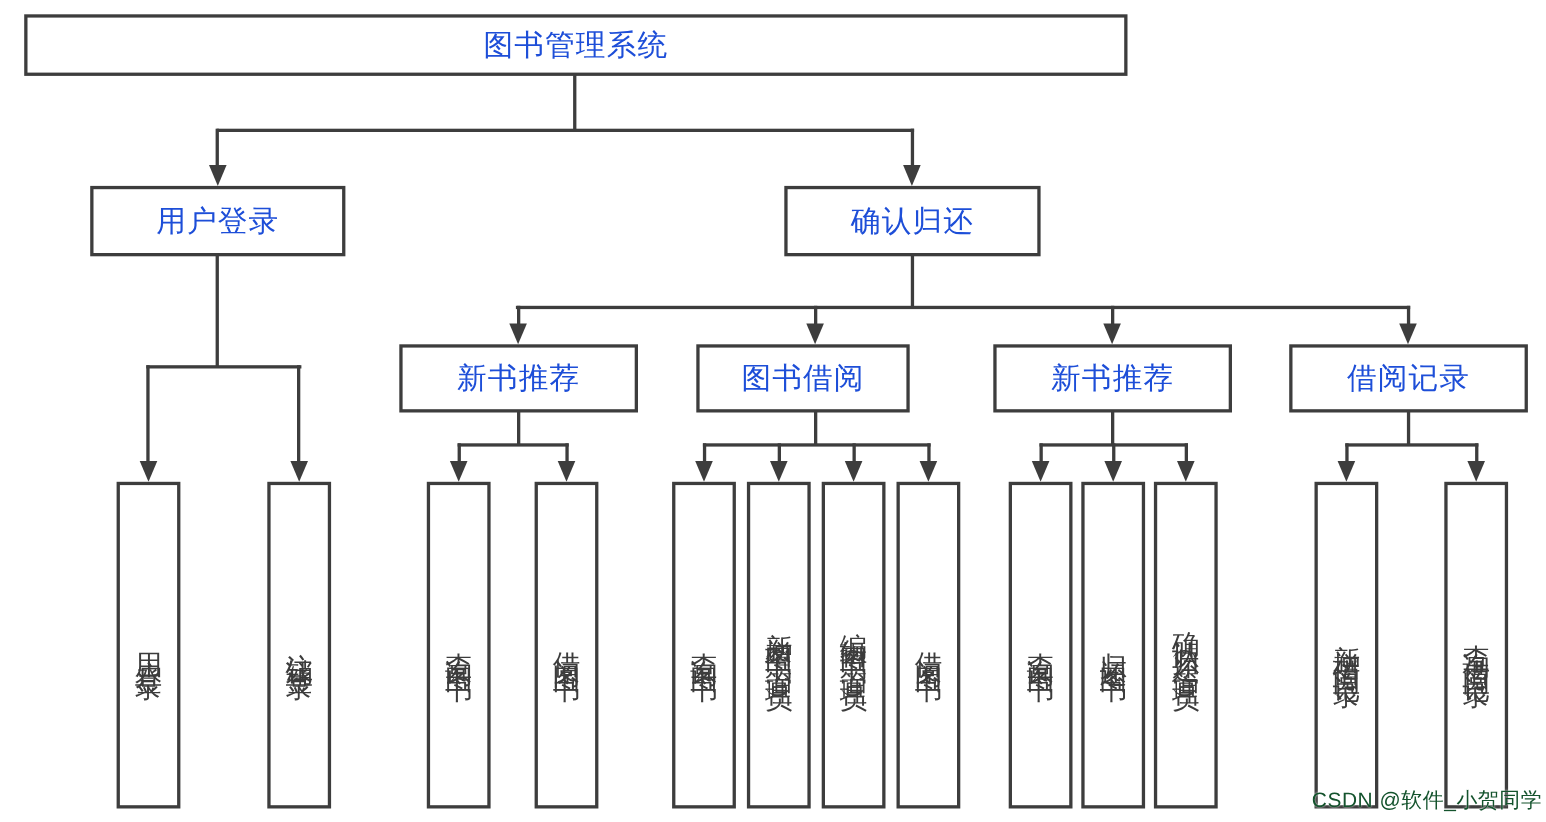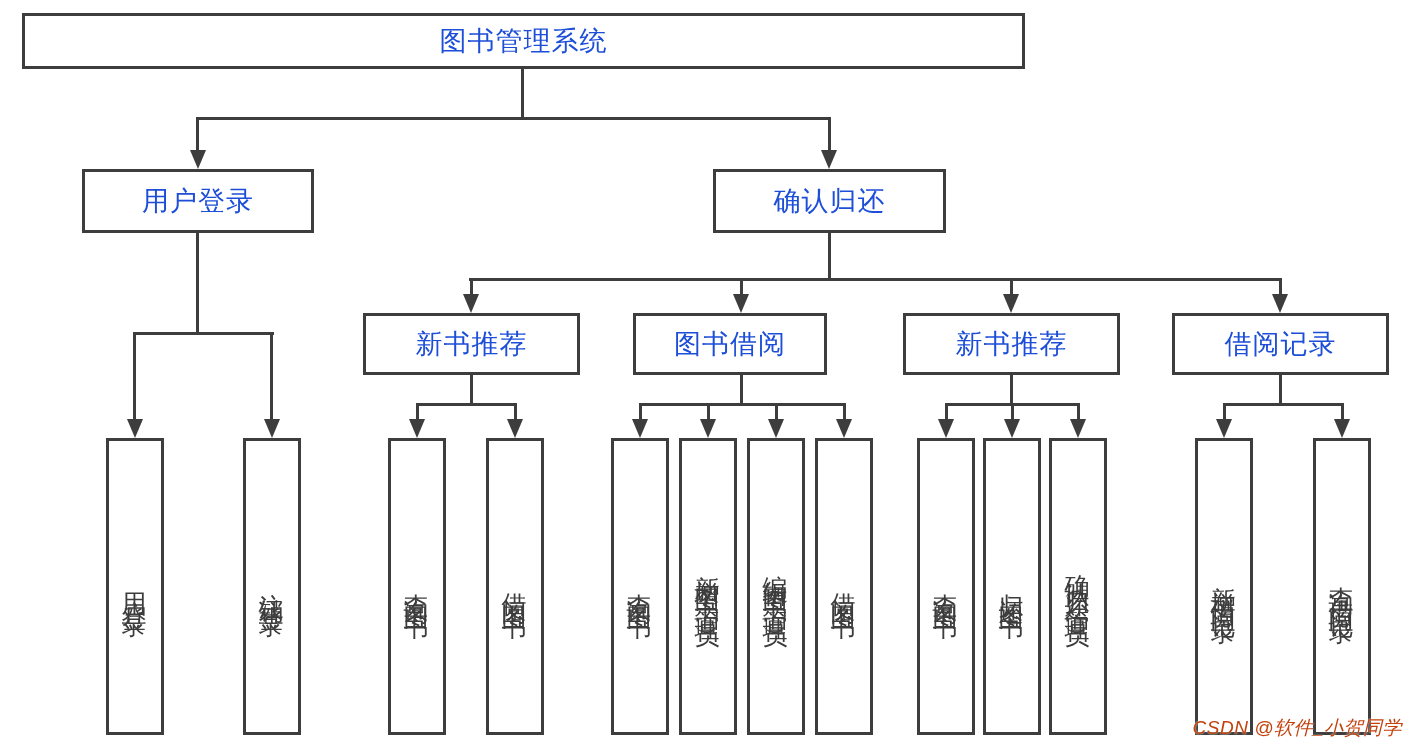--- a/index.html
+++ b/index.html
@@ -54,25 +54,24 @@
     height: 0;
     border-left: 8px solid transparent;
     border-right: 8px solid transparent;
     border-top: 19px solid #3d3d3d;
   }
   .watermark {
     position: absolute;
     top: 715px;
     right: 3px;
     font-size: 19px;
-    color: #c2410c;
+    color: #14532d;
     letter-spacing: 0.5px;
     text-shadow: 0 0 2px #ffffff;
     white-space: nowrap;
-    font-style: italic;
   }
 </style>
 </head>
 <body>
 
 <div class="canvas">
 
   <div class="box" style="left:22px; top:13px; width:1003px; height:56px;">
     <span class="hlabel">图书管理系统</span>
   </div>

